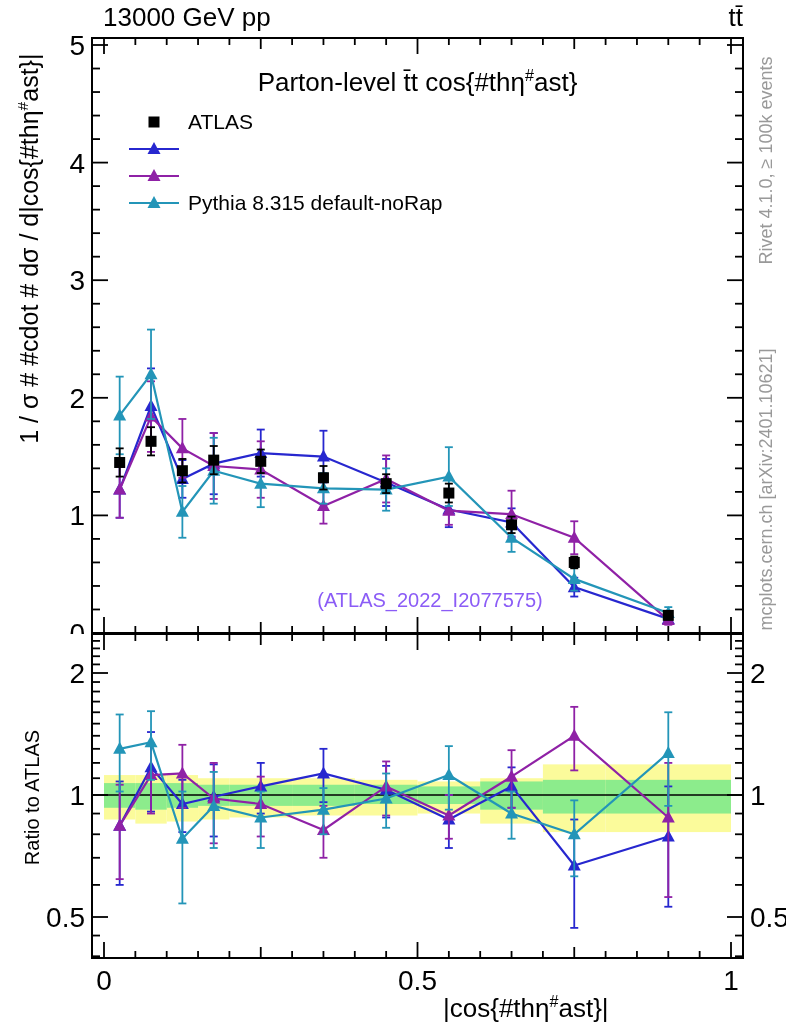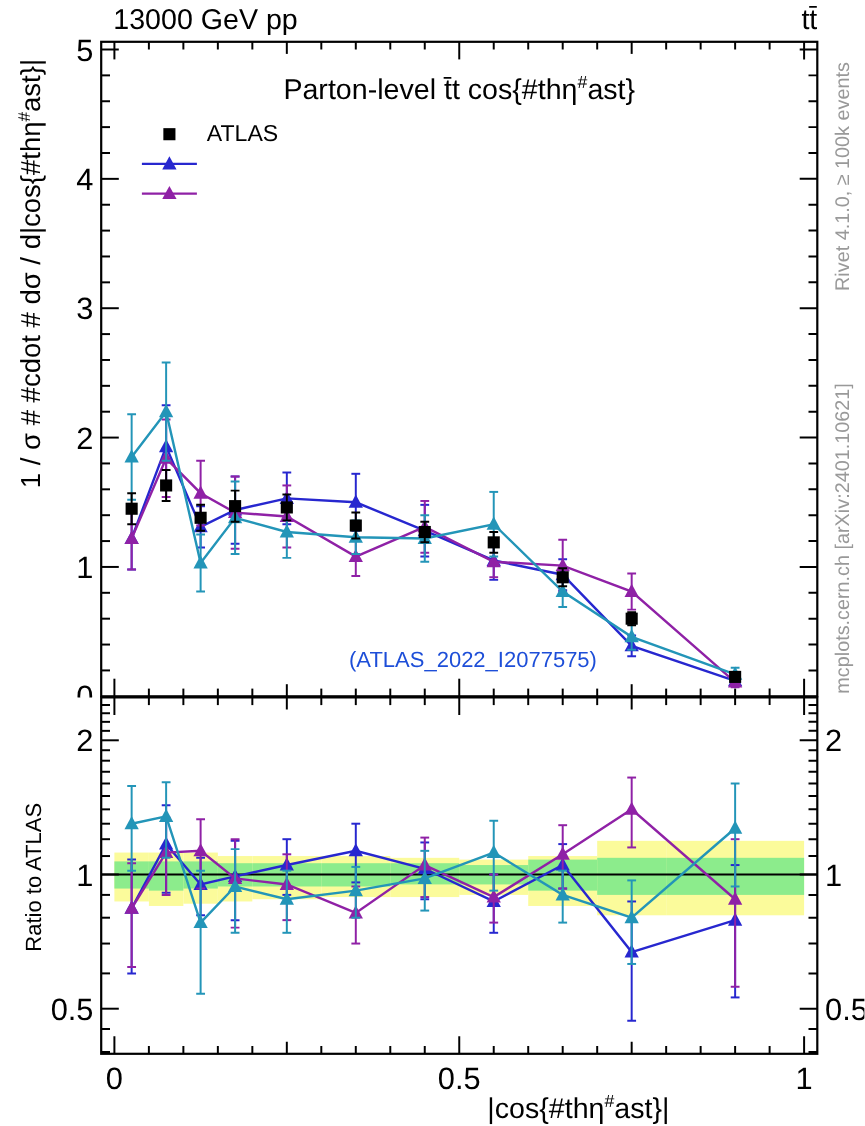--- a/index.html
+++ b/index.html
@@ -8,21 +8,21 @@
   .page svg{position:absolute;left:0;top:0;}
   .txt{position:absolute;white-space:nowrap;}
   .hdr{font-size:26px;top:2px;}
   #header-left{left:103px;}
   #header-right{right:43px;}
   #plot-title{left:92px;width:651px;text-align:center;top:66px;font-size:26px;}
   sup{font-size:0.62em;}
   #legend{position:absolute;left:128px;top:108px;}
   .legend-row{display:flex;align-items:center;height:27px;font-size:21px;}
   .legend-marker{width:52px;height:18px;position:relative;margin-right:8px;flex:0 0 52px;}
-  #watermark{left:275px;width:310px;text-align:center;top:589px;font-size:20px;color:#1d4ed8;}
+  #watermark{left:275px;width:310px;text-align:center;top:589px;font-size:20px;color:#8b5cf6;}
   .vtext{transform:rotate(-90deg);text-align:center;color:#999;font-size:18px;}
   #rivet-note{left:636px;top:150px;width:260px;transform-origin:center;}
   #mcplots-note{left:616px;top:479px;width:300px;transform-origin:center;}
   #main-ylabel{left:-181px;top:234px;width:420px;transform:rotate(-90deg);transform-origin:center;
                text-align:center;font-size:25px;color:#000;}
   #ratio-ylabel{left:-58px;top:786px;width:180px;transform:rotate(-90deg);transform-origin:center;
                 text-align:center;font-size:20px;color:#000;}
   #x-axis-label{left:443px;width:300px;top:992px;font-size:26px;}
 </style>
 </head>
@@ -617,20 +617,29 @@
         </span>
       </div>
       <div class="legend-row">
         <span class="legend-marker">
           <svg width="52" height="18">
             <line x1="1" y1="9" x2="51" y2="9" stroke="#8f21a6" stroke-width="2.2"></line>
             <polygon points="26,2 19.5,14 32.5,14" fill="#8f21a6"></polygon>
           </svg>
         </span>
       </div>
+      <div class="legend-row">
+        <span class="legend-marker">
+          <svg width="52" height="18">
+            <line x1="1" y1="9" x2="51" y2="9" stroke="#2395b8" stroke-width="2.2"></line>
+            <polygon points="26,2 19.5,14 32.5,14" fill="#2395b8"></polygon>
+          </svg>
+        </span>
+        <span>Pythia 8.315 default-noRap</span>
+      </div>
     </div>
 
   <div class="txt" id="watermark">(ATLAS_2022_I2077575)</div>
 
   <div class="txt vtext" id="rivet-note">Rivet 4.1.0, ≥ 100k events</div>
   <div class="txt vtext" id="mcplots-note">mcplots.cern.ch [arXiv:2401.10621]</div>
 
   <div class="txt" id="main-ylabel"><span>1 / σ # #cdot # dσ / d|cos{#thη</span><sup>#</sup><span>ast}|</span></div>
 
   <div class="txt" id="ratio-ylabel">Ratio to ATLAS</div>

